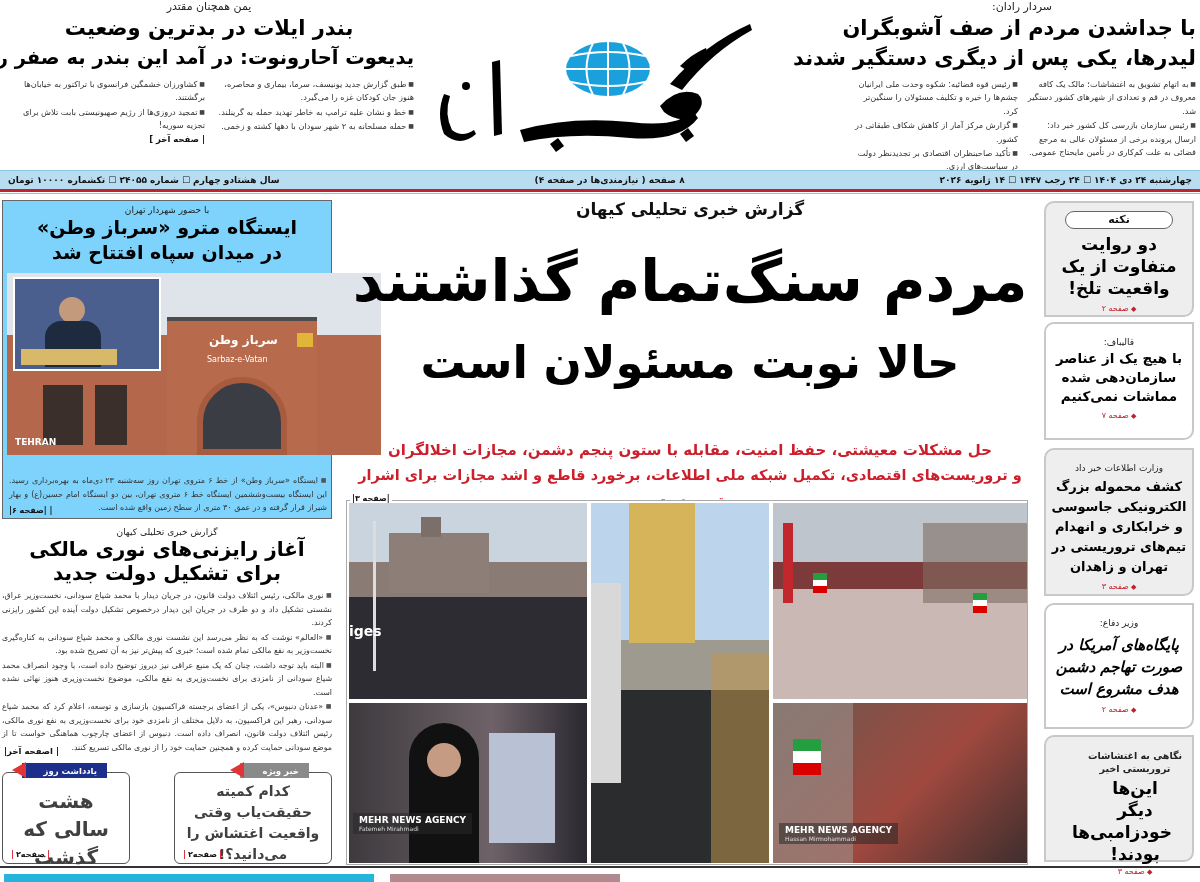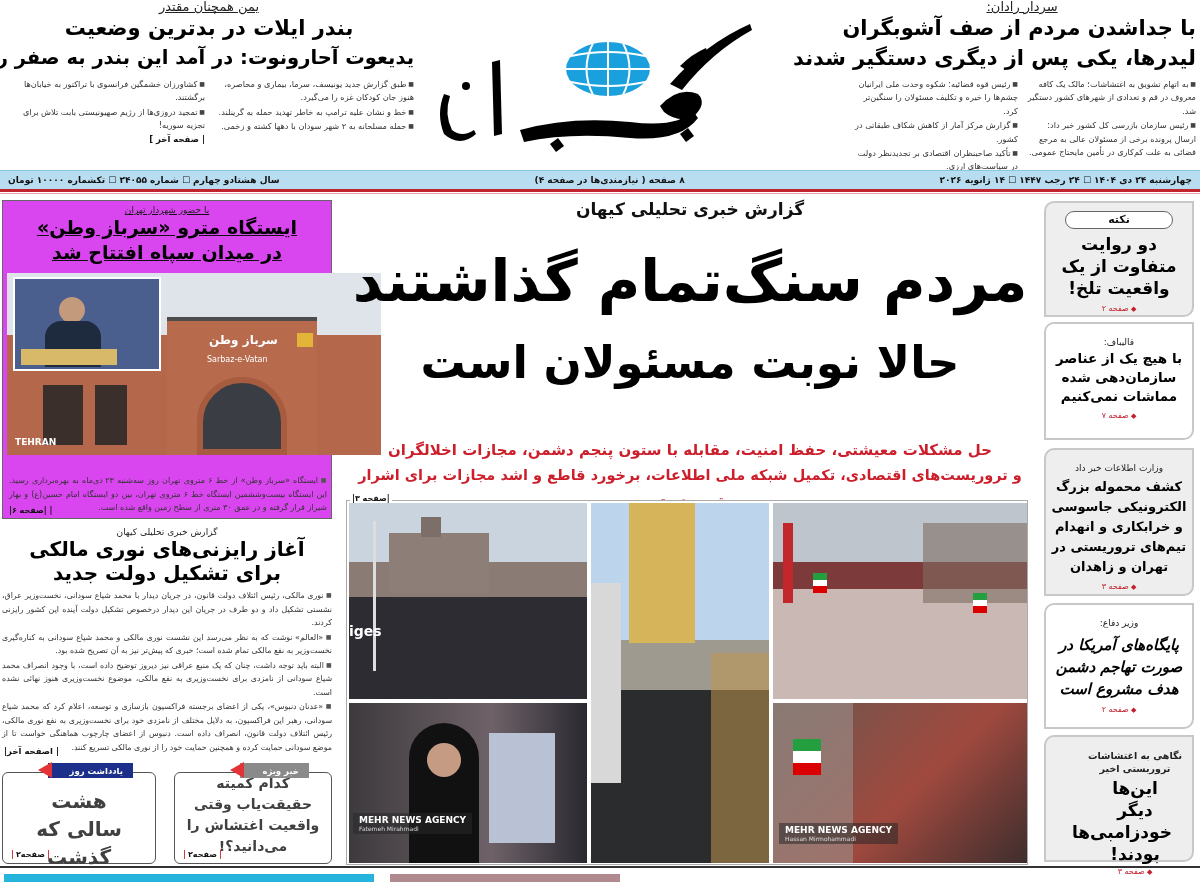--- a/index.html
+++ b/index.html
@@ -2,37 +2,37 @@
 <html><head>
 <meta charset="utf-8">
 <style>
   * { box-sizing: border-box; margin: 0; padding: 0; }
   html, body { width: 1200px; height: 882px; overflow: hidden; background: #fff; }
   body { font-family: "DejaVu Sans", "Liberation Sans", sans-serif; color: #111; direction: rtl; position: relative; }
   .abs { position: absolute; }
 
   
   .top-story { position: absolute; top: 0; text-align: center; }
-  .kicker { font-size: 13px; color: #222; line-height: 13px; text-decoration: underline; }
+  .kicker { font-size: 11px; color: #222; line-height: 13px; }
   .mast-title { font-weight: bold; font-size: 21px; line-height: 30px; letter-spacing: -0.5px; color: #000; white-space: nowrap; }
   .bullets { display: flex; gap: 8px; direction: rtl; margin-top: 4px; text-align: right; }
   .bullet-col { flex: 1; font-size: 8.2px; line-height: 13.4px; color: #333; }
   .bullet-col p::before { content: "■ "; font-size: 6px; color: #444; vertical-align: 1px; }
   .page-ref { font-weight: bold; font-size: 8.5px; color: #111; }
   .page-ref::before { content: "| "; }
 
   .logo { position: absolute; left: 430px; top: 14px; width: 340px; height: 140px; }
 
   
   .datebar { position: absolute; top: 170px; left: 0; width: 1200px; height: 19px; background: #b9ddf0; border-top: 1px solid #8ac5e2; display: flex; align-items: center; justify-content: space-between; padding: 0 8px; font-size: 9px; font-weight: bold; color: #111; }
   .redline { position: absolute; top: 189px; left: 0; width: 1200px; height: 3px; background: #c0222e; }
   .redline2 { position: absolute; top: 193px; left: 0; width: 1200px; height: 1px; background: #e6a0a6; }
 
   
-  .box { position: absolute; border: 1px solid #666; background: #d946ef; text-decoration: underline; }
+  .box { position: absolute; border: 1px solid #666; background: #7dd3fc; }
   .box-kicker { text-align: center; font-size: 9px; color: #222; }
   .box-title { text-align: center; font-weight: bold; color: #000; letter-spacing: -0.5px; }
   .photo { position: absolute; overflow: hidden; }
   .body-text { font-size: 8.2px; line-height: 14.2px; color: #333; text-align: justify; }
   .body-text p::before { content: "■ "; font-size: 6px; color: #555; vertical-align: 1px; }
 
   .mini-card { position: absolute; top: 772px; height: 92px; border: 1.5px solid #555; border-radius: 6px; background: #fff; }
   .mini-tag { position: absolute; top: -10px; right: 22px; height: 15px; padding: 0 10px 0 22px; font-size: 8.5px; font-weight: bold; color: #fff; display: flex; align-items: center; }
   .mini-tag .flag { position: absolute; left: -10px; top: -1px; width: 0; height: 0; border-top: 8.5px solid transparent; border-bottom: 8.5px solid transparent; border-right: 14px solid #e23337; }
   .mini-title { text-align: center; font-weight: bold; color: #404040; margin-top: 14px; }
@@ -162,35 +162,35 @@
   <div class="box-title" style="font-size:20px;line-height:24px;font-weight:900;">برای تشکیل دولت جدید</div>
   <div class="body-text" style="margin-top:3px;font-size:7.9px;line-height:13.5px;">
     <p>نوری مالکی، رئیس ائتلاف دولت قانون، در جریان دیدار با محمد شیاع سودانی، نخست‌وزیر عراق، نشستی تشکیل داد و دو طرف در جریان این دیدار درخصوص تشکیل دولت آینده این کشور رایزنی کردند.</p>
     <p>«العالم» نوشت که به نظر می‌رسد این نشست نوری مالکی و محمد شیاع سودانی به کناره‌گیری نخست‌وزیر به نفع مالکی تمام شده است؛ خبری که پیش‌تر نیز به آن تصریح شده بود.</p>
     <p>البته باید توجه داشت، چنان که یک منبع عراقی نیز دیروز توضیح داده است، با وجود انصراف محمد شیاع سودانی از نامزدی برای نخست‌وزیری به نفع مالکی، موضوع نخست‌وزیری هنوز نهائی نشده است.</p>
     <p>«عدنان دنبوس»، یکی از اعضای برجسته فراکسیون بازسازی و توسعه، اعلام کرد که محمد شیاع سودانی، رهبر این فراکسیون، به دلایل مختلف از نامزدی خود برای نخست‌وزیری به نفع نوری مالکی، رئیس ائتلاف دولت قانون، انصراف داده است. دنبوس از اعضای چارچوب هماهنگی خواست تا از موضع سودانی حمایت کرده و همچنین حمایت خود را از نوری مالکی تسریع کنند.</p>
   </div>
   <div class="page-ref" style="position:absolute;left:2px;top:219px;font-size:8.5px;">اصفحه آخر|</div>
 </div>
 
-<div class="mini-card" style="left:2px;width:154px;">
+<div class="mini-card" style="left:2px;width:128px;">
   <div class="mini-tag" style="background:#1c2f8a;">
     <span class="flag"></span>
     <span>یادداشت روز</span>
   </div>
   <div class="mini-title" style="font-size:20px;line-height:28px;padding:0 18px;">هشت سالی که گذشت</div>
   <div class="mini-ref">صفحه۲</div>
 </div>
 
 <div class="mini-card" style="left:174px;width:158px;">
   <div class="mini-tag" style="background:#8a8a8a;">
     <span class="flag"></span>
     <span>خبر ویژه</span>
   </div>
-  <div class="mini-title" style="font-size:14px;line-height:21px;padding:0 6px;margin-top:0;">کدام کمیته حقیقت‌یاب وقتی واقعیت اغتشاش را می‌دانید؟!</div>
+  <div class="mini-title" style="font-size:14px;line-height:21px;padding:0 6px;margin-top:8px;">کدام کمیته حقیقت‌یاب وقتی واقعیت اغتشاش را می‌دانید؟!</div>
   <div class="mini-ref">صفحه۲</div>
 </div>
 
 <div class="center-kicker">گزارش خبری تحلیلی کیهان</div>
 <div class="headline" style="top:252px;font-size:58px;">مردم سنگ‌تمام گذاشتند</div>
 <div class="headline" style="top:340px;font-size:45px;">حالا نوبت مسئولان است</div>
 <div class="subhead" style="top:438px;">حل مشکلات معیشتی، حفظ امنیت، مقابله با ستون پنجم دشمن، مجازات اخلالگران</div>
 <div class="subhead" style="top:463px;font-size:14.5px;">و تروریست‌های اقتصادی، تکمیل شبکه ملی اطلاعات، برخورد قاطع و اشد مجازات برای اشرار تروریست</div>
 
 <div class="gallery">

